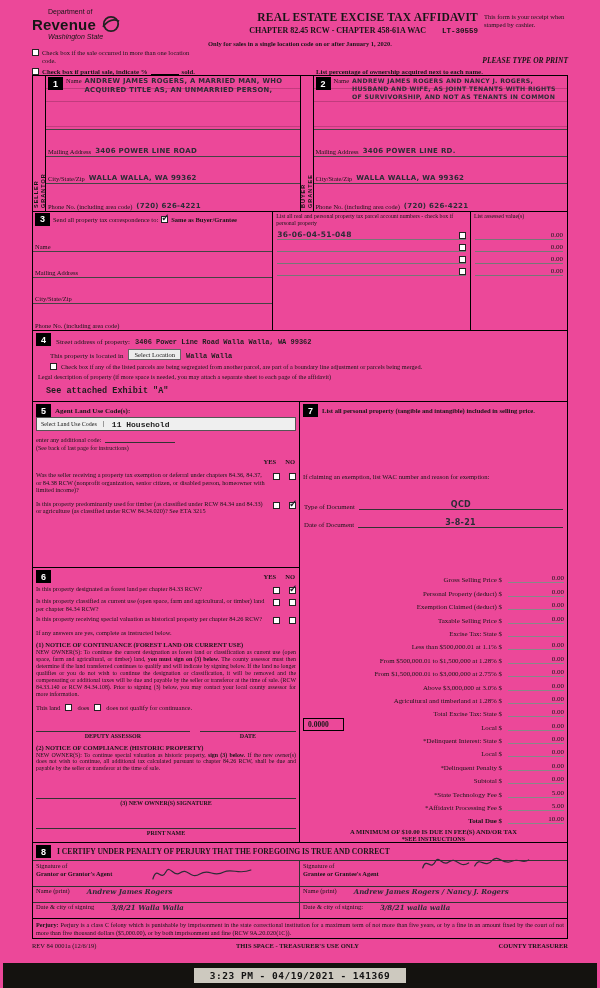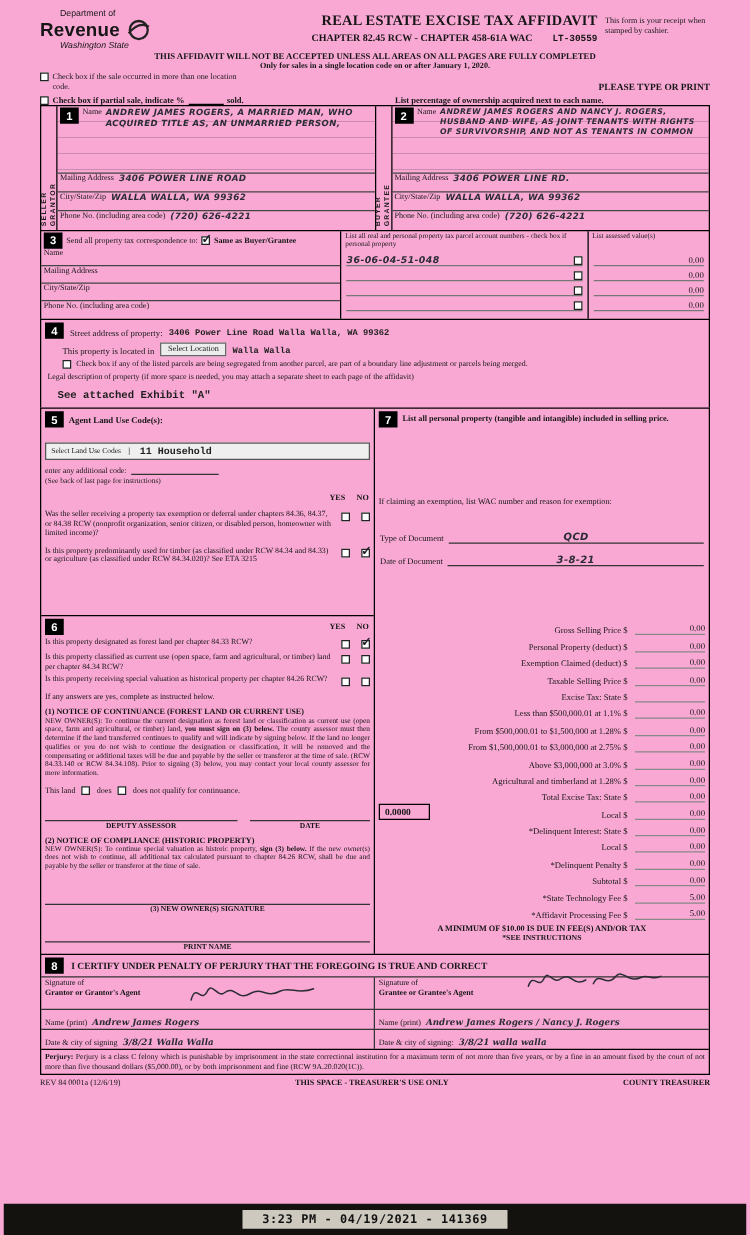--- a/index.html
+++ b/index.html
@@ -1,60 +1,60 @@
 <!DOCTYPE html>
 <html><head>
 <meta charset="utf-8">
 <style>
 *{margin:0;padding:0;box-sizing:border-box;}
 html,body{background:#6e6e6e;}
-.page{position:relative;width:600px;height:988px;margin:0 auto;background:#f9a8d4;color:#161616;
+.page{position:relative;width:600px;height:988px;margin:0 auto;background:#ec4899;color:#161616;
   font-family:"Liberation Serif",serif;font-size:7px;padding:8px 32px 0 32px;overflow:hidden;}
 .b{font-weight:bold;}
 .center{text-align:center;}
 
 .cb{display:inline-block;width:7px;height:7px;border:1px solid #222;background:#fff;vertical-align:-1px;position:relative;flex:none;}
 .cb.checked::after{content:"✓";position:absolute;left:-1px;top:-5px;font-size:10px;font-weight:bold;color:#1d1d28;}
 
 .badge{display:inline-flex;align-items:center;justify-content:center;width:15px;height:13px;background:#000;color:#fff;
   font:bold 9px "Liberation Sans",sans-serif;flex:none;}
 
-.hand{font-family:"DejaVu Sans",sans-serif;font-style:italic;font-weight:600;color:#2c2c36;letter-spacing:.3px;}
+.hand{font-family:"DejaVu Sans",sans-serif;font-weight:600;color:#2c2c36;letter-spacing:.3px;}
 .script{font-family:"DejaVu Serif",serif;font-style:italic;font-weight:600;color:#2c2c36;}
 .typed{font-family:"Liberation Mono",monospace;font-weight:bold;color:#1e1e1e;}
 
 .hdr{display:flex;align-items:flex-start;gap:6px;}
 .logo{width:118px;flex:none;font-family:"Liberation Sans",sans-serif;}
 .logo .dept{font-size:7px;padding-left:16px;}
 .revline{display:flex;align-items:center;gap:3px;}
 .rev{font-size:15px;font-weight:bold;letter-spacing:.2px;}
 .mark{width:24px;height:18px;flex:none;}
 .logo .ws{font-size:7px;font-style:italic;padding-left:16px;}
 .titleblk{flex:1;text-align:right;padding-top:3px;}
 .title{font-size:11.5px;font-weight:bold;letter-spacing:.2px;}
 .chapline{font-size:8px;font-weight:bold;margin-top:3px;}
 .chapline .code{margin-left:14px;font-family:"Liberation Mono",monospace;font-size:7.5px;}
 .receipt{width:84px;flex:none;font-size:6.5px;line-height:8px;padding-top:5px;}
 .warn{text-align:center;font-weight:bold;font-size:7px;margin-top:1px;}
 .singlenote{text-align:center;font-size:6.5px;font-weight:bold;}
 .row2{display:flex;justify-content:space-between;align-items:flex-start;margin-top:2px;}
 .chkline{display:flex;gap:3px;width:158px;font-size:6.5px;line-height:7.5px;}
-.please{font-weight:bold;font-size:7.5px;margin-top:7px;}
+.please{font-weight:bold;font-size:7.5px;margin-top:7px;font-style:italic;}
 .row3{display:flex;margin-top:2px;font-size:6.8px;font-weight:bold;align-items:flex-end;}
 .row3 .left{width:50%;display:flex;align-items:flex-end;gap:3px;}
 .row3 .blank{width:28px;border-bottom:1px solid #000;height:8px;}
 .row3 .right{width:50%;padding-left:16px;}
 
 .sec12{display:flex;border:1.5px solid #000;border-bottom:none;}
 .half{flex:1;display:flex;min-width:0;}
 .half.first{border-right:1.5px solid #000;}
 .vert{width:13px;flex:none;border-right:1px solid #000;display:flex;justify-content:center;gap:1px;padding:3px 0;}
 .vert span{writing-mode:vertical-rl;transform:rotate(180deg);font:bold 5.5px "Liberation Sans",sans-serif;letter-spacing:1px;}
 .halfbody{flex:1;display:flex;flex-direction:column;min-width:0;}
-.fld{border-bottom:1px solid #444;display:flex;align-items:flex-start;gap:4px;padding:0 2px 1px 2px;height:15px;}
+.fld{border-bottom:1px solid #444;display:flex;align-items:flex-end;gap:4px;padding:0 2px 1px 2px;height:15px;margin-top:12px;}
 .fld:last-child{border-bottom:none;}
 .lb{font-size:6.5px;flex:none;}
 .namefld{height:54px;border-bottom:1px solid #444;padding:1px 2px;display:flex;gap:3px;align-items:flex-start;
   background-image:repeating-linear-gradient(to bottom,transparent 0,transparent 12px,rgba(0,0,0,.18) 12px,rgba(0,0,0,.18) 12.8px);}
 .namefld .ht{font-size:6.8px;line-height:9px;}
 .namefld .ht.small{font-size:6.2px;line-height:8.2px;}
 
 .sec3{display:flex;border:1.5px solid #000;border-bottom:none;}
 .s3left{width:45%;border-right:1px solid #000;display:flex;flex-direction:column;}
 .s3r1{display:flex;align-items:center;gap:3px;padding:1px 2px;height:14px;font-size:6.5px;}
@@ -73,21 +73,21 @@
 .s4chk{display:flex;align-items:center;gap:4px;font-size:6.3px;padding-left:14px;}
 .s4legal{font-size:6.3px;padding-left:2px;}
 .s4exh{padding:3px 0 2px 10px;font-size:8.5px;}
 
 .cols{display:flex;border:1.5px solid #000;}
 .colL{width:50%;border-right:1.5px solid #000;display:flex;flex-direction:column;}
 .colR{width:50%;display:flex;flex-direction:column;}
 .sec5{height:166px;border-bottom:1.5px solid #000;padding:2px 3px;}
 .s5hdr{display:flex;gap:4px;align-items:center;}
 .s5hdr .t{font-size:7px;}
-.lucbox{display:flex;align-items:center;gap:8px;border:1px solid #555;background:#efefef;margin-top:12px;padding:1px 4px;height:14px;}
+.lucbox{display:flex;align-items:center;gap:8px;border:1px solid #555;background:#efefef;margin-top:0;padding:1px 4px;height:14px;}
 .lucap{font-size:6px;border-right:1px solid #999;padding-right:6px;}
 .luval{font-size:8px;}
 .addl{font-size:6.3px;margin-top:4px;display:flex;align-items:flex-end;gap:4px;}
 .addl .ublank{width:70px;border-bottom:1px solid #333;height:8px;}
 .seeback{font-size:6px;margin-top:2px;}
 .ynhdr{display:flex;justify-content:flex-end;gap:9px;font-weight:bold;font-size:6.5px;padding-right:1px;margin-top:7px;}
 .q{display:flex;gap:5px;margin-top:6px;}
 .qt{flex:1;font-size:6.3px;line-height:7.6px;}
 .qb{display:flex;gap:9px;align-items:flex-start;flex:none;padding-top:2px;}
 .sec6{flex:1;padding:2px 3px;display:flex;flex-direction:column;}
@@ -123,21 +123,21 @@
 
 .sec8{border:1.5px solid #000;border-top:none;}
 .s8hdr{display:flex;gap:6px;align-items:center;padding:2px 3px;}
 .certify{font-size:7.6px;font-weight:bold;}
 .s8grid{display:grid;grid-template-columns:1fr 1fr;border-top:1px solid #333;}
 .cellL{border-right:1px solid #333;}
 .sigcell{height:25px;display:flex;gap:6px;padding:1px 3px;align-items:flex-start;}
 .siglab{font-size:6.4px;line-height:7.5px;}
 .sigsvg{flex:1;height:24px;}
 .gsvg2{margin-top:-10px;}
-.ncell,.dcell{border-top:1px solid #333;height:16px;display:flex;align-items:flex-end;gap:4px;padding:0 3px 1px;}
+.ncell,.dcell{border-top:1px solid #333;height:16px;display:flex;align-items:flex-start;gap:17px;padding:0 3px 1px;}
 .perj{border-top:1px solid #000;font-size:6.2px;line-height:7.4px;padding:2px 3px;text-align:justify;}
 
 .footrow{display:flex;justify-content:space-between;align-items:flex-end;font-size:6.5px;margin-top:3px;}
 .stampbar{position:absolute;left:3px;right:3px;bottom:0;height:25px;background:#14120f;display:flex;align-items:center;justify-content:center;}
 .stamp{background:#cdc9bf;color:#111;font:bold 9.5px "DejaVu Sans Mono",monospace;padding:2px 16px;letter-spacing:.5px;}
 </style>
 </head>
 <body>
 
 <div class="page">
@@ -156,21 +156,20 @@
     </div>
     <div class="titleblk">
       <div class="title">REAL ESTATE EXCISE TAX AFFIDAVIT</div>
       <div class="chapline">
         <span>CHAPTER 82.45 RCW - CHAPTER 458-61A WAC</span>
         <span class="code">LT-30559</span>
       </div>
     </div>
     <div class="receipt">This form is your receipt when stamped by cashier.</div>
   </div>
-  <div class="warn">THIS AFFIDAVIT WILL NOT BE ACCEPTED UNLESS ALL AREAS ON ALL PAGES ARE FULLY COMPLETED</div>
   <div class="singlenote">Only for sales in a single location code on or after January 1, 2020.</div>
 
   <div class="row2">
     <div class="chkline">
       <span class="cb"></span>
       <span>Check box if the sale occurred in more than one location code.</span>
     </div>
     <div class="please">PLEASE TYPE OR PRINT</div>
   </div>
 
@@ -496,20 +495,24 @@
             <span class="fv">0.00</span>
           </div>
         <div class="fee">
             <span class="fl">*State Technology Fee $</span>
             <span class="fv">5.00</span>
           </div>
         <div class="fee">
             <span class="fl">*Affidavit Processing Fee $</span>
             <span class="fv">5.00</span>
           </div>
+        <div class="fee">
+            <span class="fl b">Total Due $</span>
+            <span class="fv">10.00</span>
+          </div>
       </div>
       <div class="minnote b center">A MINIMUM OF $10.00 IS DUE IN FEE(S) AND/OR TAX</div>
       <div class="seeinst b center">*SEE INSTRUCTIONS</div>
     </div>
   </div>
 
   <div class="sec8">
     <div class="s8hdr">
       <span class="badge">8</span>
       <span class="certify">I CERTIFY UNDER PENALTY OF PERJURY THAT THE FOREGOING IS TRUE AND CORRECT</span>

